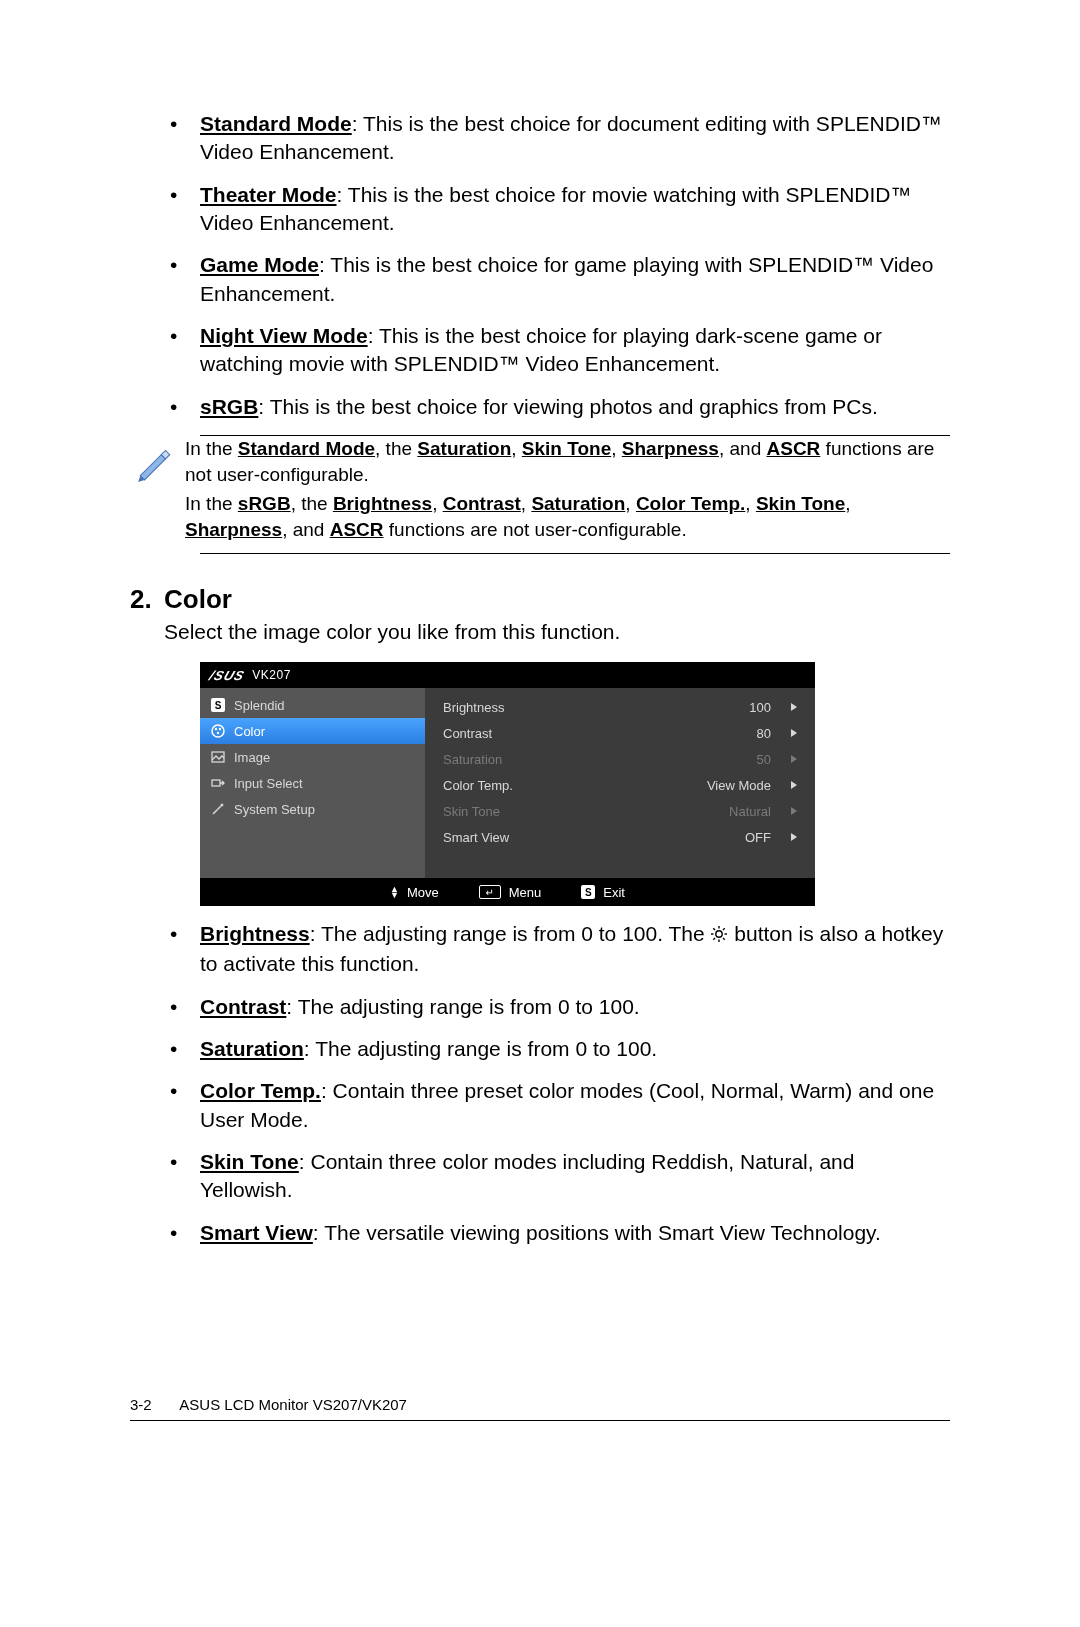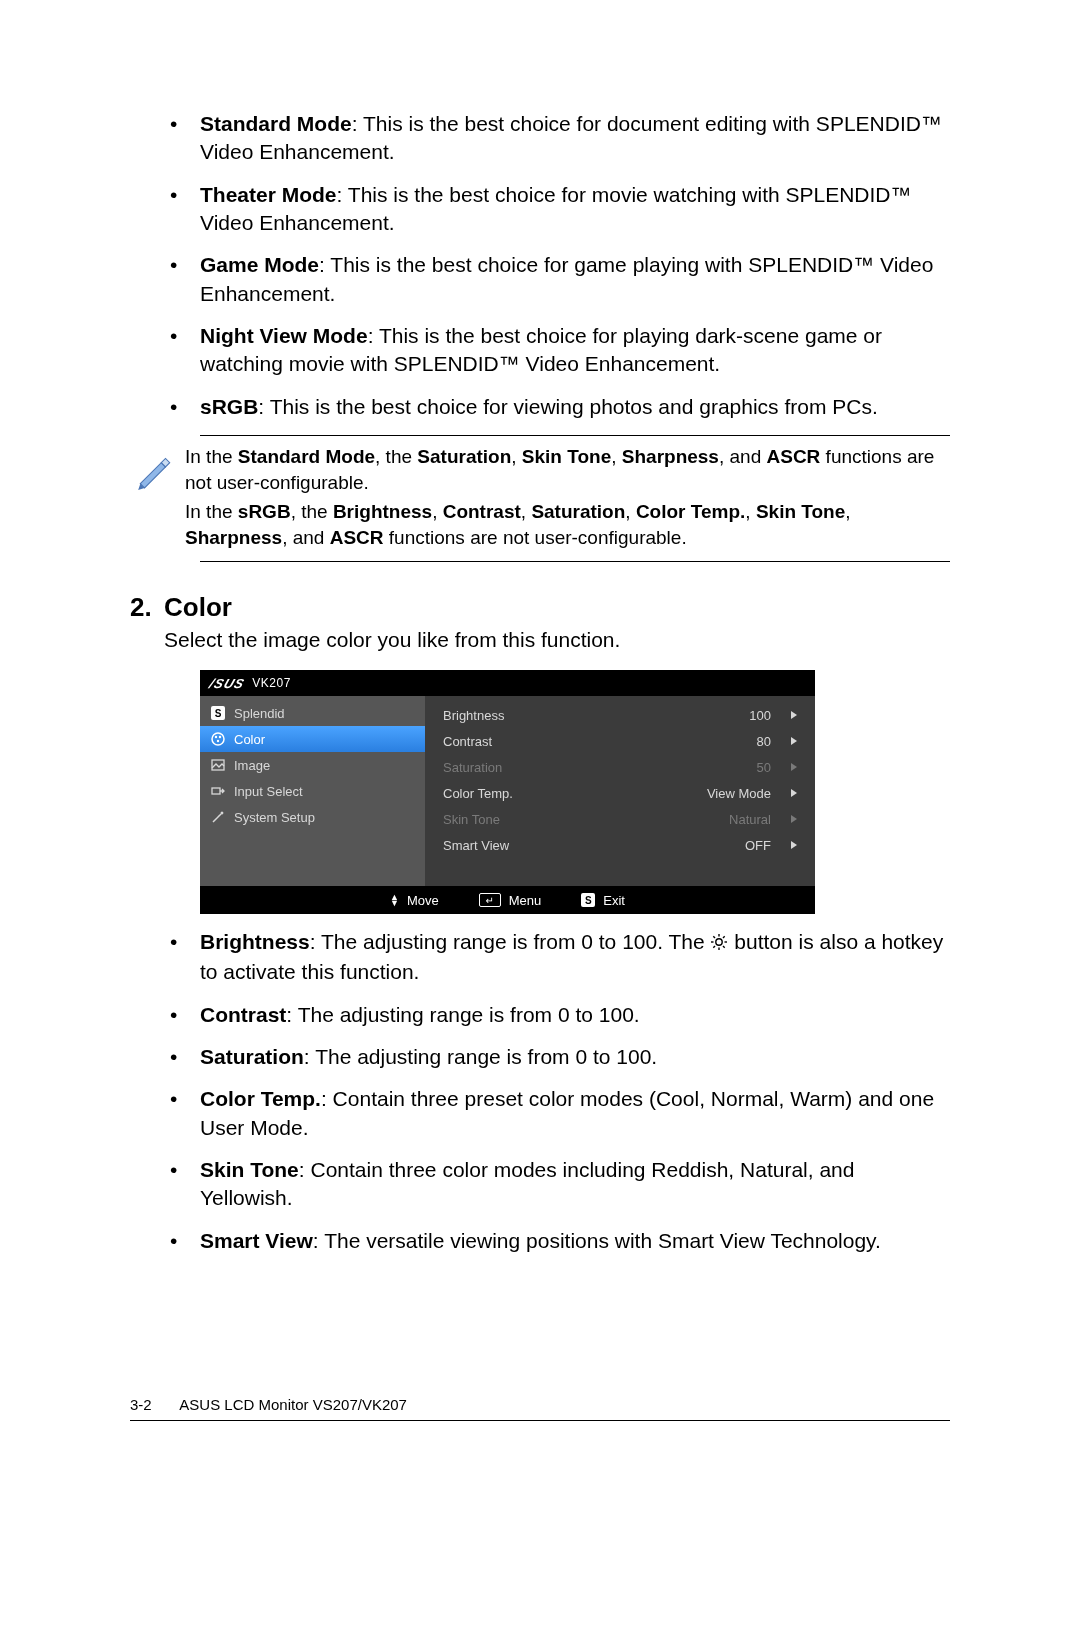--- a/index.html
+++ b/index.html
@@ -13,25 +13,25 @@
   }
   .page {
     position: absolute;
     left: 130px;
     top: 110px;
     width: 820px;
   }
   .mode-list { margin-left: 40px; }
   .mode-item { position: relative; padding-left: 30px; margin-bottom: 14px; line-height: 1.35; }
   .mode-item::before { content: "•"; position: absolute; left: 0; top: 0; font-size: 21px; }
-  .b { font-weight: bold; }
+  .b { font-weight: bold; text-decoration: underline; }
 
   .note-block { margin-top: 12px; }
   .note-rule { border: none; border-top: 1px solid #000; margin-left: 70px; width: 750px; }
-  .note-row { display: flex; align-items: flex-start; margin-top: 8px; }
+  .note-row { display: flex; align-items: flex-start; }
   .note-icon { width: 55px; flex: 0 0 55px; padding-left: 4px; padding-top: 4px; }
   .note-text { flex: 1; font-size: 19px; line-height: 1.35; }
   .pen-svg { width: 42px; height: 42px; }
 
   .sec-head { margin-top: 30px; font-weight: bold; font-size: 26px; }
   .sec-num { display: inline-block; width: 34px; }
   .sec-body { margin-left: 34px; margin-top: 3px; line-height: 1.35; }
 
   
   .osd {

